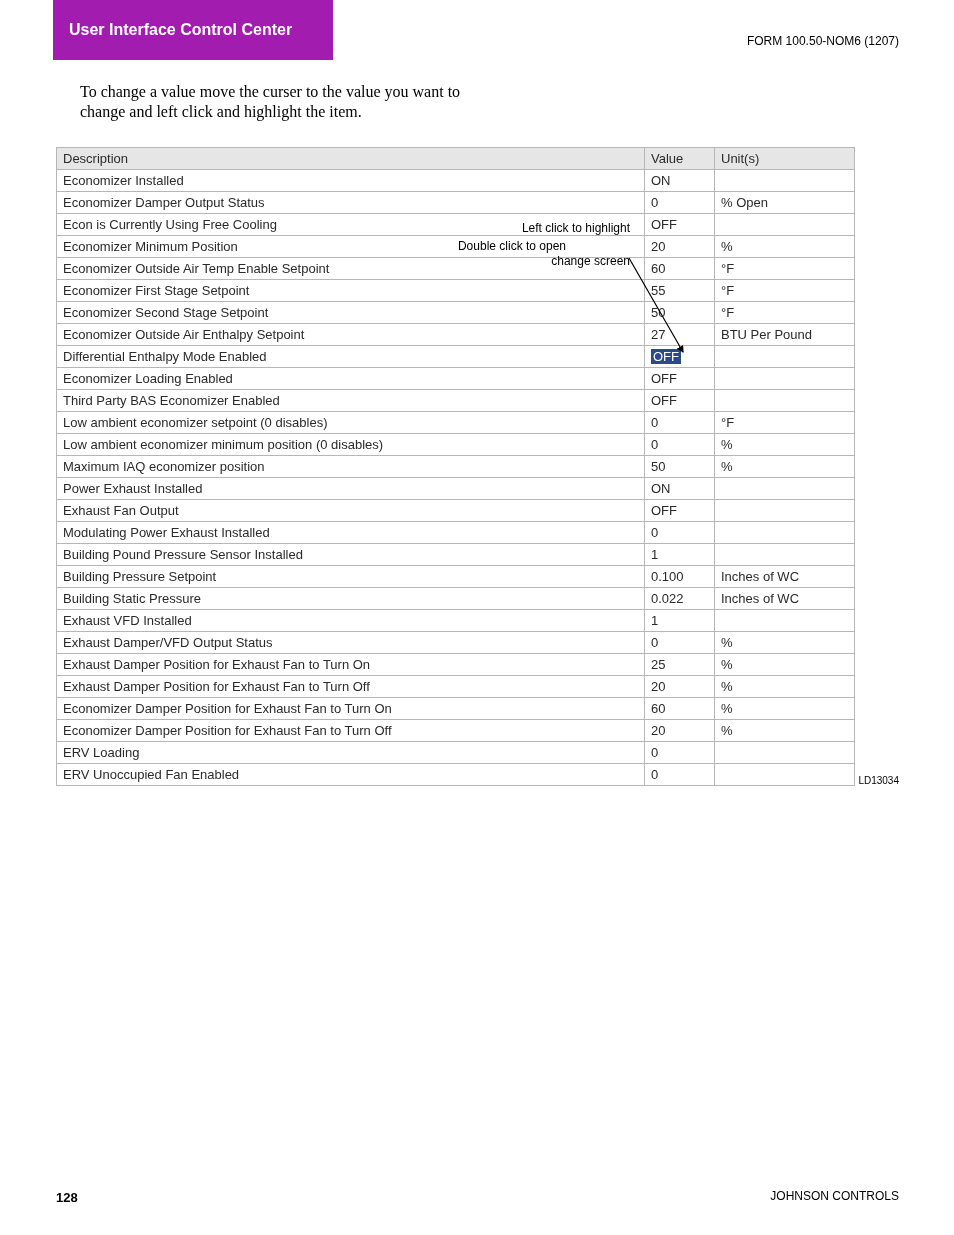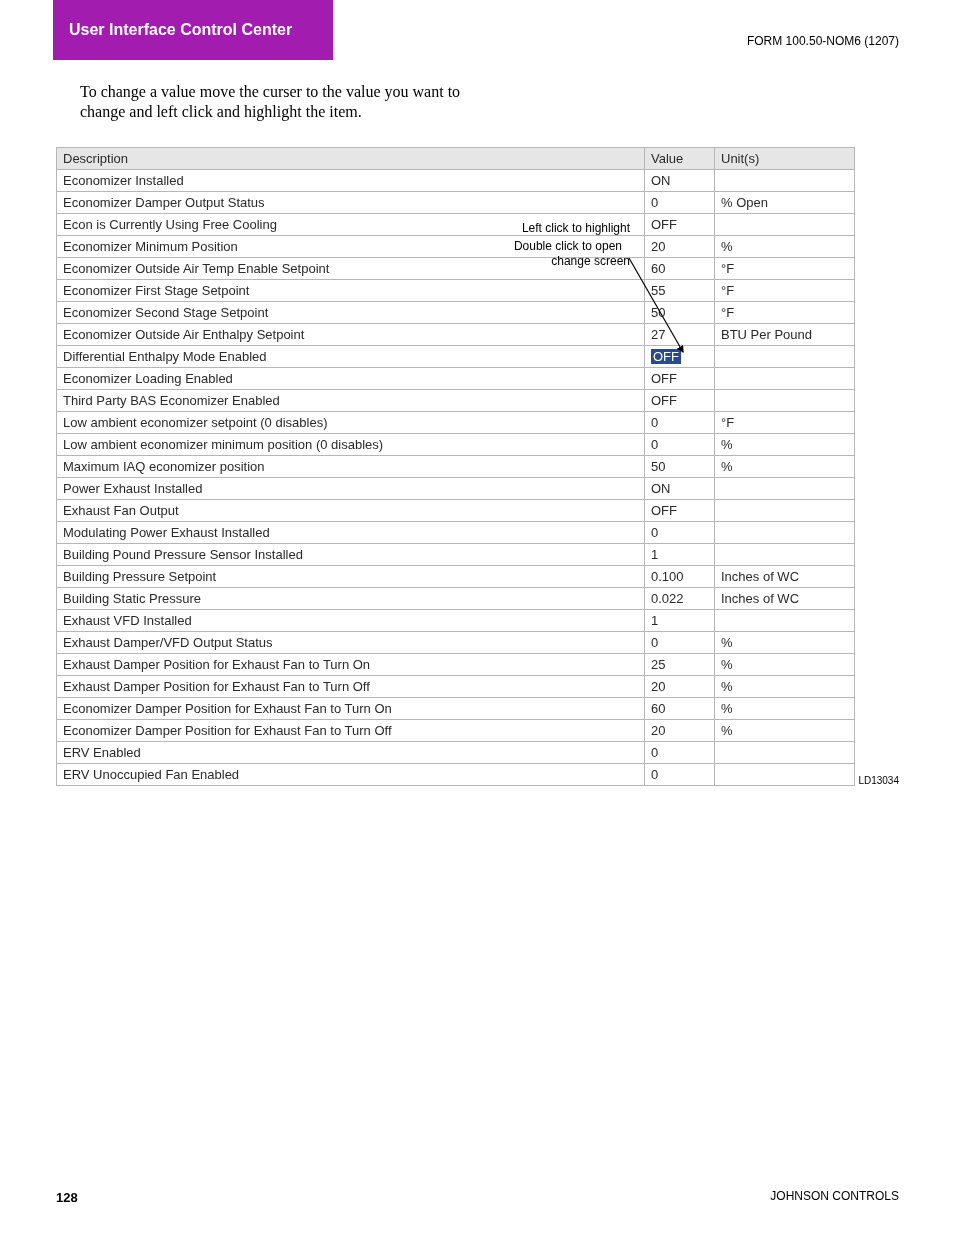--- a/index.html
+++ b/index.html
@@ -82,21 +82,21 @@
     display: inline-block;
   }
   .annotation {
     position: absolute;
     font-size: 12px;
     text-align: right;
     line-height: 1.2;
     color: #000000;
   }
   .annotation1 { left: 430px; top: 221px; width: 200px; }
-  .annotation2 { left: 422px; top: 239px; width: 200px; }
+  .annotation2 { left: 412px; top: 239px; width: 200px; text-align: center; }
   .annotation3 { left: 430px; top: 254px; width: 200px; }
   svg.arrow {
     position: absolute;
     left: 629px;
     top: 258px;
     overflow: visible;
   }
   .ld-label {
     position: absolute;
     right: 55px;
@@ -266,21 +266,21 @@
           <td class="indent1">Economizer Damper Position for Exhaust Fan to Turn On</td>
           <td class="val-cell">60</td>
           <td>%</td>
         </tr>
         <tr>
           <td class="indent1">Economizer Damper Position for Exhaust Fan to Turn Off</td>
           <td class="val-cell">20</td>
           <td>%</td>
         </tr>
         <tr>
-          <td class="">ERV Enabled</td>
+          <td class="">ERV Loading</td>
           <td class="val-cell">0</td>
           <td></td>
         </tr>
         <tr>
           <td class="">ERV Unoccupied Fan Enabled</td>
           <td class="val-cell">0</td>
           <td></td>
         </tr>
       </tbody>
   </table>

